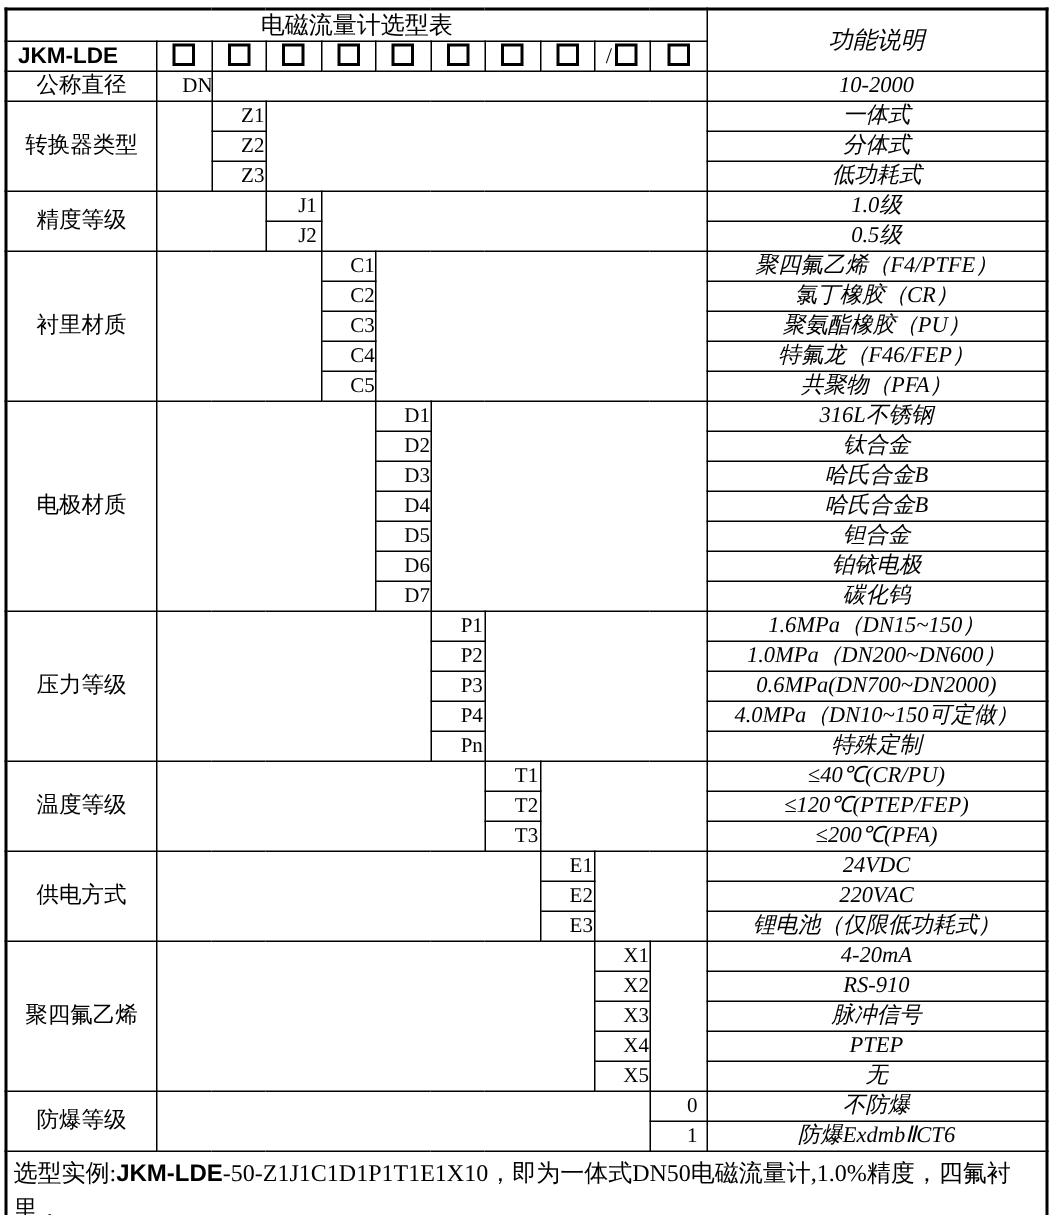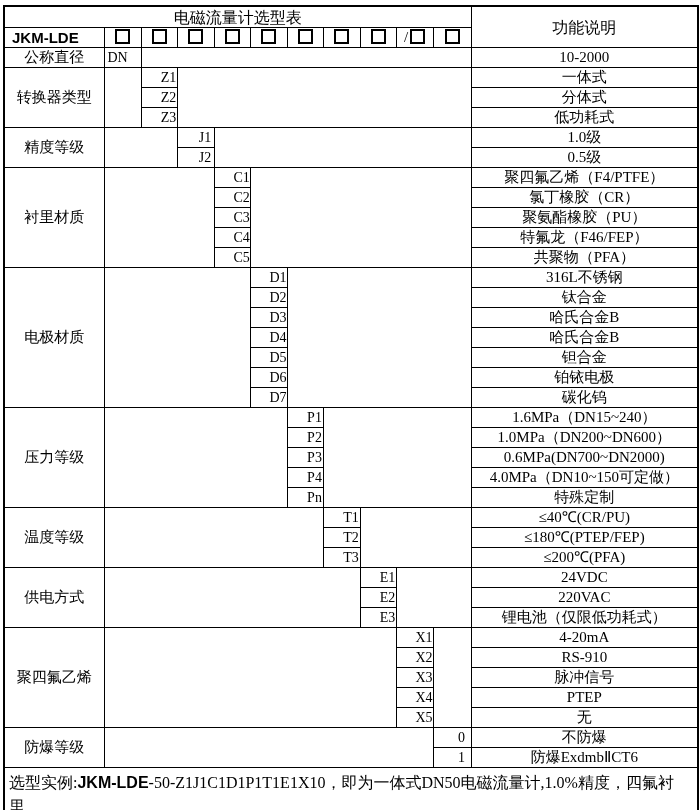--- a/index.html
+++ b/index.html
@@ -1,27 +1,27 @@
 <!DOCTYPE html>
 <html><head>
 <meta charset="utf-8">
 <style>
   html,body{margin:0;padding:0;background:#fff;}
   body{width:700px;height:810px;color:#000;font-family:"Liberation Serif",serif;}
   table{border-collapse:collapse;table-layout:fixed;width:694px;margin:5px 0 0 3px;border:2px solid #000;}
   td{border:1px solid #000;height:19px;padding:0;font-size:15px;line-height:17px;
      text-align:center;vertical-align:middle;overflow:hidden;white-space:nowrap;}
   td.title-cell{height:20px;font-size:16px;}
-  td.fn-header{font-size:16px;}
+  td.fn-header{font-size:16px;font-style:italic;}
   td.model-label{font-family:"Liberation Sans",sans-serif;font-weight:bold;font-size:15px;
      text-align:left;padding-left:7px;}
   td.cat-label{font-size:15px;}
   td.code{font-size:14px;padding-left:19px;}
-  td.code.left{text-align:left;padding-left:3px;}
-  td.val{font-size:15px;}
+  td.code.left{text-align:left;padding-left:17px;}
+  td.val{font-size:15px;font-style:italic;}
   td.boxcell{text-align:center;}
   .box{display:inline-block;width:11px;height:11px;border:2px solid #000;vertical-align:-2px;}
   .slash{font-size:15px;margin-right:2px;}
   td.note{height:auto;text-align:left;padding:3px 4px;font-size:16px;line-height:24px;white-space:normal;}
   td.note .model-bold{font-family:"Liberation Sans",sans-serif;font-weight:bold;}
 </style>
 </head>
 <body>
 
 <table>
@@ -143,21 +143,21 @@
       </tr>
       <tr>
         <td class="code">D7</td>
         <td class="val">碳化钨</td>
       </tr>
       <tr>
         <td class="cat-label" rowspan="5">压力等级</td>
         <td class="filler" colspan="5" rowspan="5"></td>
         <td class="code">P1</td>
         <td class="filler" colspan="4" rowspan="5"></td>
-        <td class="val">1.6MPa（DN15~240）</td>
+        <td class="val">1.6MPa（DN15~150）</td>
       </tr>
       <tr>
         <td class="code">P2</td>
         <td class="val">1.0MPa（DN200~DN600）</td>
       </tr>
       <tr>
         <td class="code">P3</td>
         <td class="val">0.6MPa(DN700~DN2000)</td>
       </tr>
       <tr>
@@ -170,21 +170,21 @@
       </tr>
       <tr>
         <td class="cat-label" rowspan="3">温度等级</td>
         <td class="filler" colspan="6" rowspan="3"></td>
         <td class="code">T1</td>
         <td class="filler" colspan="3" rowspan="3"></td>
         <td class="val">≤40℃(CR/PU)</td>
       </tr>
       <tr>
         <td class="code">T2</td>
-        <td class="val">≤180℃(PTEP/FEP)</td>
+        <td class="val">≤120℃(PTEP/FEP)</td>
       </tr>
       <tr>
         <td class="code">T3</td>
         <td class="val">≤200℃(PFA)</td>
       </tr>
       <tr>
         <td class="cat-label" rowspan="3">供电方式</td>
         <td class="filler" colspan="7" rowspan="3"></td>
         <td class="code">E1</td>
         <td class="filler" colspan="2" rowspan="3"></td>

